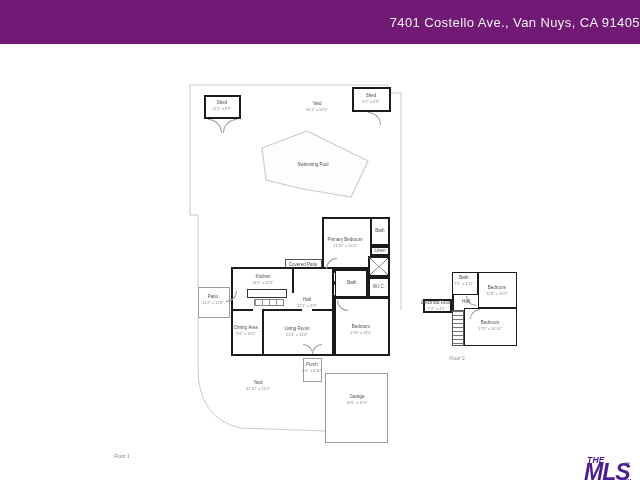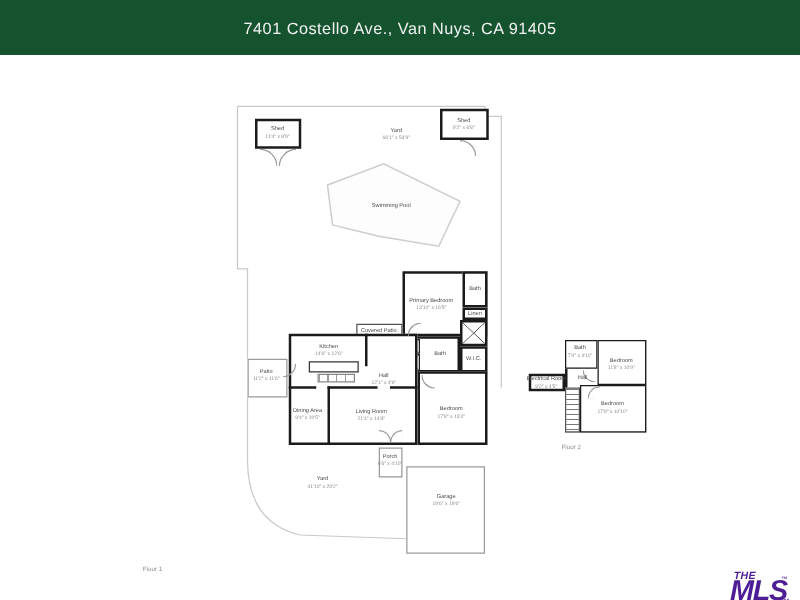--- a/index.html
+++ b/index.html
@@ -1,20 +1,20 @@
 <!DOCTYPE html>
 <html><head>
 <meta charset="utf-8">
 <style>
   html,body{margin:0;padding:0;background:#ffffff;}
   #page{position:relative;width:640px;height:480px;background:#ffffff;overflow:hidden;
         font-family:"Liberation Sans", sans-serif;}
   
-  #header{position:absolute;left:0;top:0;width:640px;height:44px;background:#14532d;
-          display:flex;align-items:center;justify-content:center;}
+  #header{position:absolute;left:0;top:0;width:640px;height:44px;background:#701a75;
+          display:flex;align-items:center;justify-content:flex-end;}
   #header .title{color:#f2f2f2;font-size:13px;letter-spacing:.4px;font-weight:400;}
   
   .room{position:absolute;background:#ffffff;box-sizing:border-box;}
   .thick{border:2px solid #1b1b1b;}
   .med{border:1.5px solid #1b1b1b;}
   .thin{border:1px solid #9a9a9a;}
   .thindark{border:1px solid #555;}
   .wall{position:absolute;background:#1b1b1b;}
   
   .xbox{background-image:

